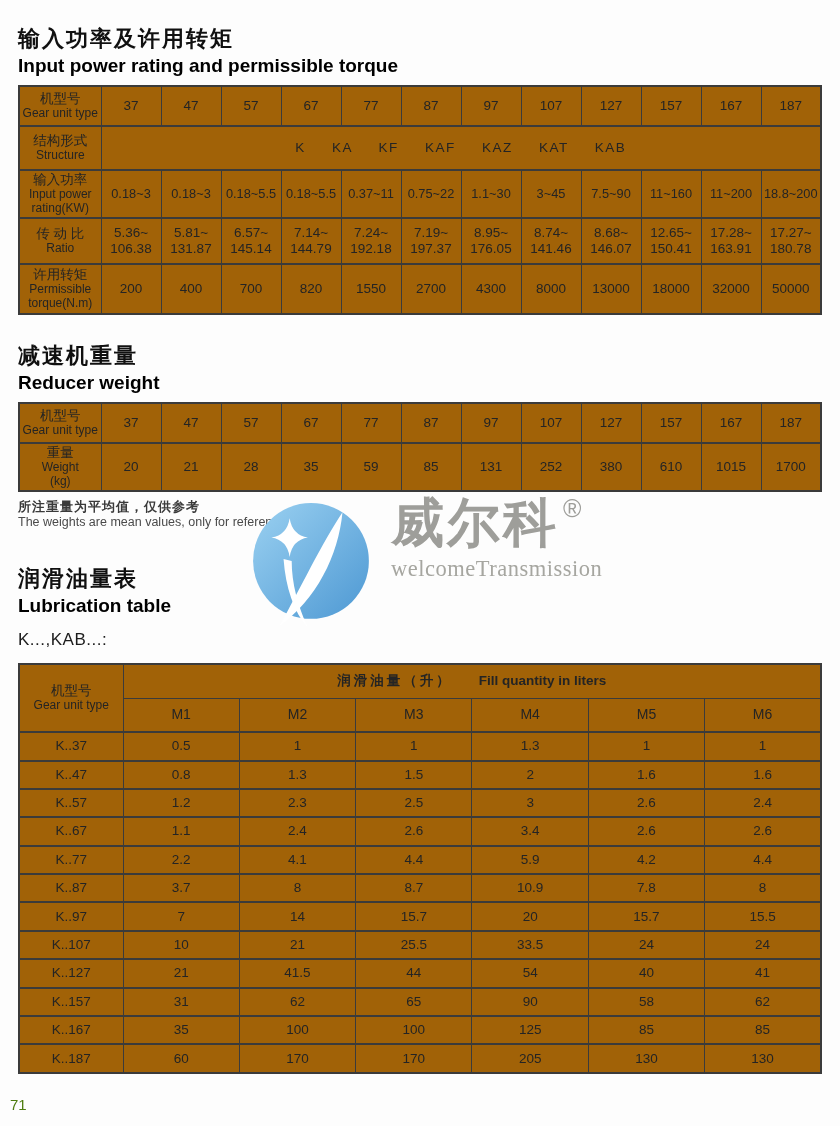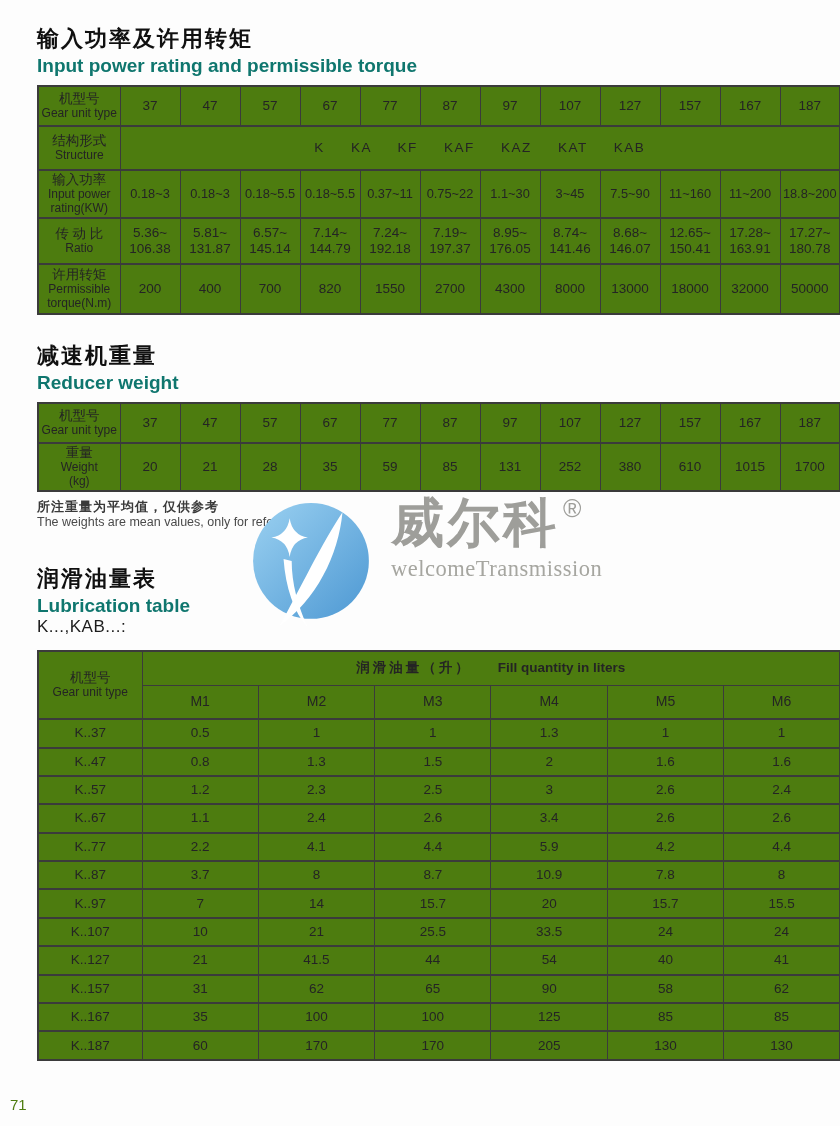--- a/index.html
+++ b/index.html
@@ -2,27 +2,27 @@
 <html><head>
 <meta charset="utf-8">
 <style>
   * { margin:0; padding:0; box-sizing:border-box; }
   html,body { background:#ffffff; }
   body {
     width:840px; height:1126px;
     font-family:"Liberation Sans", sans-serif;
     color:#222;
   }
-  .page { position:relative; width:840px; height:1126px; background:#fdfdfd; overflow:hidden;padding-left:19px; }
+  .page { position:relative; width:840px; height:1126px; background:#fdfdfd; overflow:hidden; }
   .content { padding:0 18px; }
 
   h2.t-zh { font-size:22px; font-weight:bold; color:#101010; letter-spacing:2px; line-height:1.2; }
-  h3.t-en { font-size:19px; font-weight:bold; color:#0f766e; line-height:1.15; margin-top:3px; }
-
-  table.tbl { border-collapse:collapse; width:804px; table-layout:fixed; background:#4d7c0f; }
+  h3.t-en { font-size:19px; font-weight:bold; color:#000000; line-height:1.15; margin-top:3px; }
+
+  table.tbl { border-collapse:collapse; width:804px; table-layout:fixed; background:#a16207; }
   .tbl th, .tbl td {
     border:solid #3b3b3b; border-width:2px 1px;
     text-align:center; vertical-align:middle;
     font-weight:normal; color:#242424; font-size:13.5px;
     padding:1px 0; line-height:1.2; overflow:hidden;
   }
   .tbl { border:2px solid #3b3b3b; }
   .rh .zh { font-size:13.5px; line-height:1.2; }
   .rh .en { font-size:12px; line-height:1.15; }
   col.c-head { width:82px; }
@@ -40,21 +40,21 @@
   .sec-power table { margin-top:8px; }
 
   .sec-weight h2 { margin-top:28px; }
   .sec-weight table { margin-top:8px; }
   .weight tr > * { height:40px; }
   .note { margin-top:7px; }
   .note .n-zh { font-size:13px; font-weight:bold; color:#3a3a3a; letter-spacing:1px; line-height:1.25; }
   .note .n-en { font-size:12.5px; color:#4a4a4a; line-height:1.25; }
 
   .sec-lube h2 { margin-top:35px; }
-  .series-label { margin-top:0; font-size:17px; color:#1c1c1c; letter-spacing:0.5px; }
+  .series-label { margin-top:13px; font-size:17px; color:#1c1c1c; letter-spacing:0.5px; }
   .sec-lube table { margin-top:13px; }
   .lube tr.lh1 > * { height:34px; }
   .lube tr.lh2 > * { height:34px; }
   .lube td, .lube th { font-size:13.5px; }
   .lube .fill-cell { border-bottom-width:1px; font-weight:bold; }
   .lube .fill-cell .fz { letter-spacing:3px; margin-right:26px; }
   .lube .m-cell { border-top-width:1px; font-size:14px; }
   .lube tr.ldata > * { height:28.4px; }
 
   .page-number { position:absolute; left:10px; top:1096px; font-size:15px; color:#4d7c0f; }

